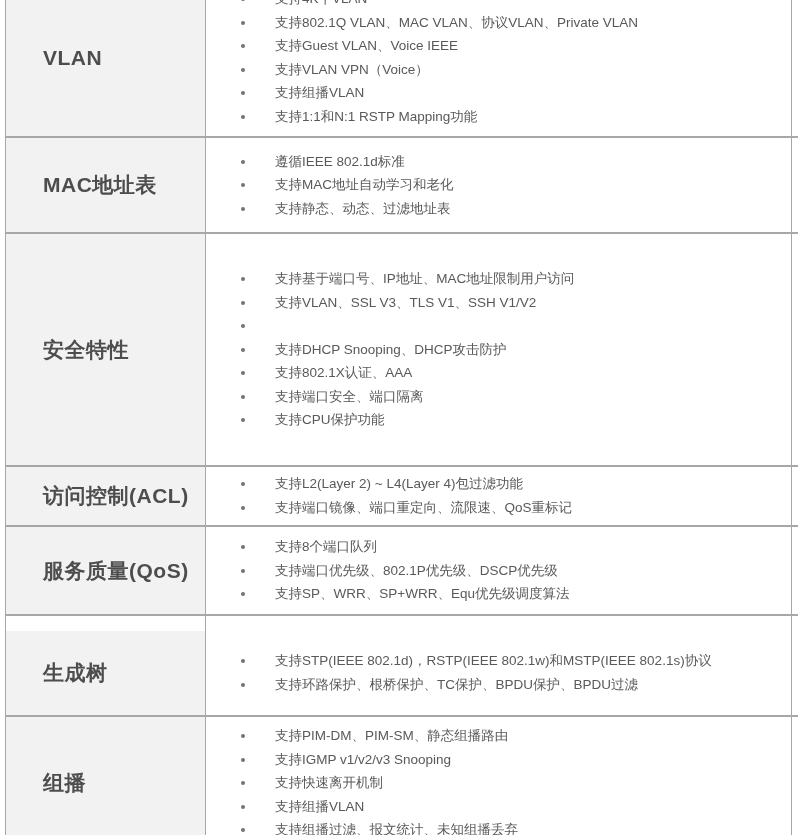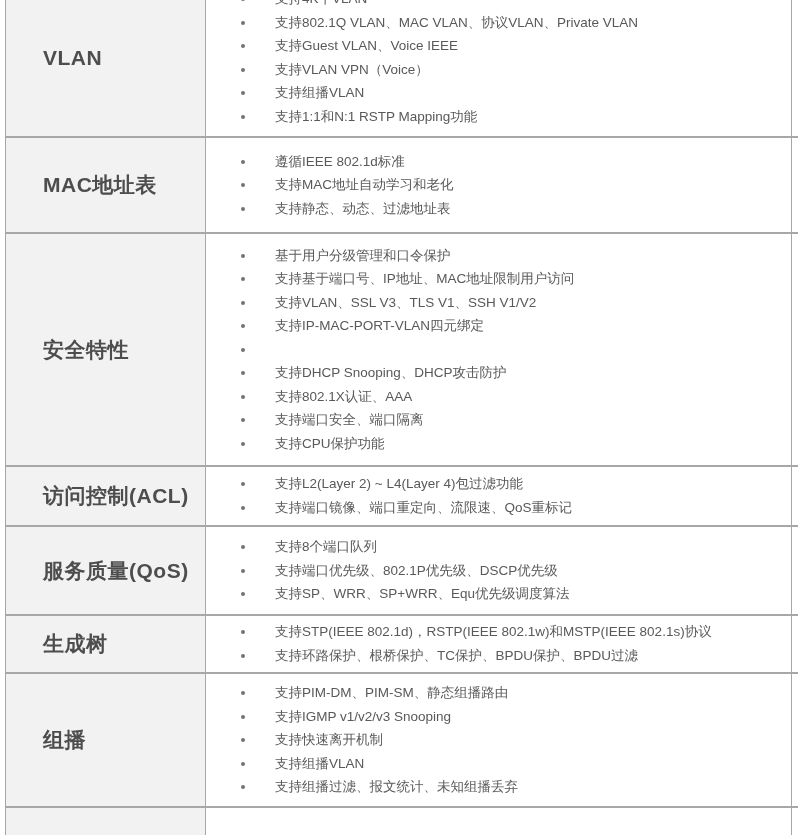--- a/index.html
+++ b/index.html
@@ -73,21 +73,21 @@
     background: #737373;
     margin-right: 14px;
     flex: none;
   }
   
   .r0 { height: 158px; }
   .r1 { height: 96px; }
   .r2 { height: 233px; }
   .r3 { height: 60px; }
   .r4 { height: 89px; }
-  .r5 { height: 58px; }
+  .r5 { height: 86px; margin-top: 15px; }
   .r6 { height: 134px; }
   .r7 { height: 30px; }
   
   .vline {
     position: absolute;
     top: 0;
     bottom: 0;
     width: 1px;
     background: #a7a7a7;
     z-index: 3;
@@ -158,33 +158,25 @@
   </div>
 
   <div class="row r2">
     <div class="cat">
       <span>安全特性</span>
     </div>
     <div class="features">
       <ul>
             <li>
               <span class="bullet"></span>
-              <span>基于用户分级管理和口令保护</span>
-            </li>
-            <li>
-              <span class="bullet"></span>
               <span>支持基于端口号、IP地址、MAC地址限制用户访问</span>
             </li>
             <li>
               <span class="bullet"></span>
               <span>支持VLAN、SSL V3、TLS V1、SSH V1/V2</span>
-            </li>
-            <li>
-              <span class="bullet"></span>
-              <span>支持IP-MAC-PORT-VLAN四元绑定</span>
             </li>
             <li>
               <span class="bullet"></span>
             </li>
             <li>
               <span class="bullet"></span>
               <span>支持DHCP Snooping、DHCP攻击防护</span>
             </li>
             <li>
               <span class="bullet"></span>

